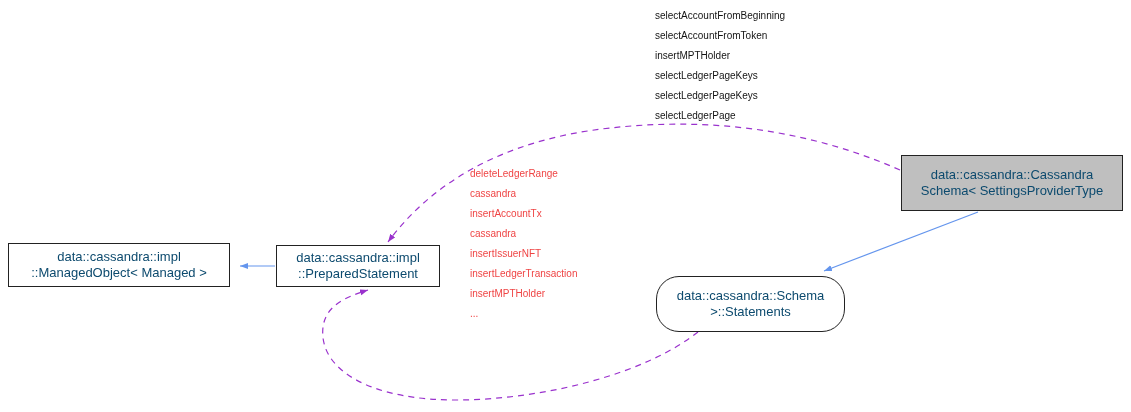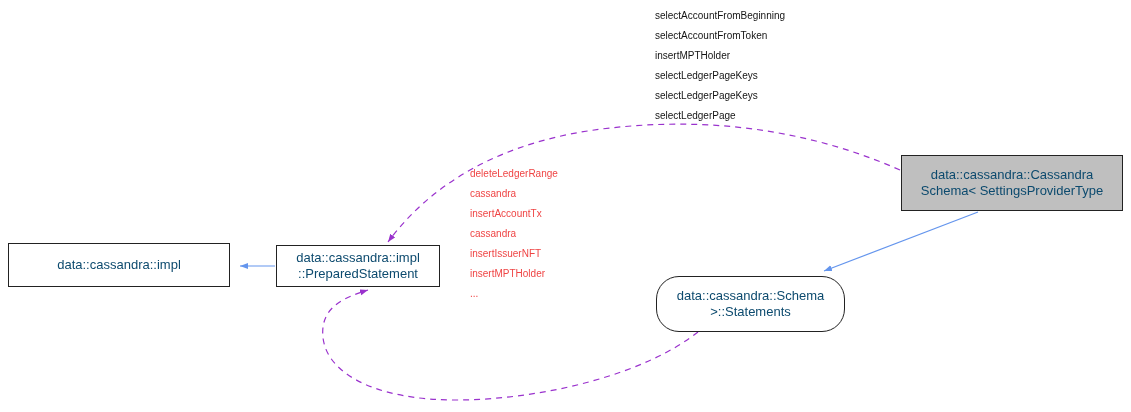--- a/index.html
+++ b/index.html
@@ -45,20 +45,21 @@
 
     <line x1="978" y1="212" x2="824" y2="271" stroke-width="1.2" fill="none" marker-end="url(#arrow-inh)" stroke="#6495ed"></line>
 
     <path d="M 900 170 C 800 126 700 118 610 128 C 500 140 430 185 388 242" fill="none" stroke-width="1.2" stroke-dasharray="6,5" marker-end="url(#arrow-use)" stroke="#9a32cd"></path>
 
     <path d="M 698 332 C 645 374 545 399 460 400 C 375 401 318 372 323 327 C 326 305 346 297 368 290" fill="none" stroke-width="1.2" stroke-dasharray="6,5" marker-end="url(#arrow-use)" stroke="#9a32cd"></path>
   </svg>
 
   <div class="node node-managed" style="background-color: rgb(255, 255, 255); border-color: rgb(34, 34, 34);">
     <span>data::cassandra::impl</span>
+    <span>::ManagedObject&lt; Managed &gt;</span>
   </div>
 
   <div class="node node-prepared" style="background-color: rgb(255, 255, 255); border-color: rgb(34, 34, 34);">
     <span>data::cassandra::impl</span>
     <span>::PreparedStatement</span>
   </div>
 
   <div class="node node-cassandra-st" style="background-color: rgb(191, 191, 191); border-color: rgb(34, 34, 34);">
     <span>data::cassandra::Cassandra</span>
     <span>Schema&lt; SettingsProviderType</span>
@@ -77,17 +78,18 @@
     <div>selectLedgerPageKeys</div>
     <div>selectLedgerPage</div>
   </div>
 
   <div class="edge-labels labels-middle" style="color: #ef4444;">
     <div>deleteLedgerRange</div>
     <div>cassandra</div>
     <div>insertAccountTx</div>
     <div>cassandra</div>
     <div>insertIssuerNFT</div>
+    <div>insertLedgerTransaction</div>
     <div>insertMPTHolder</div>
     <div>...</div>
   </div>
 
 </div>
 
 </body></html>

